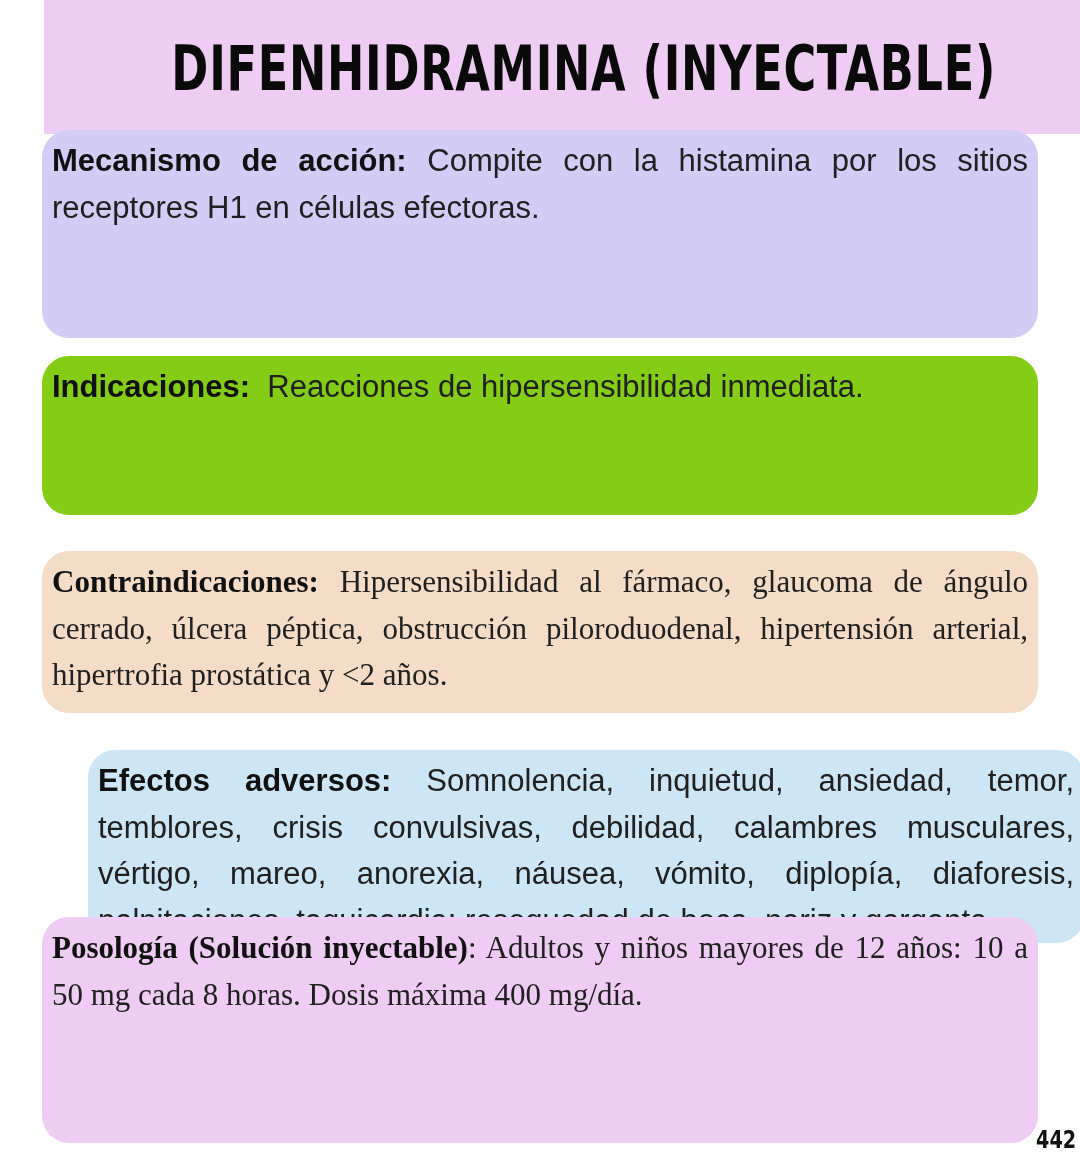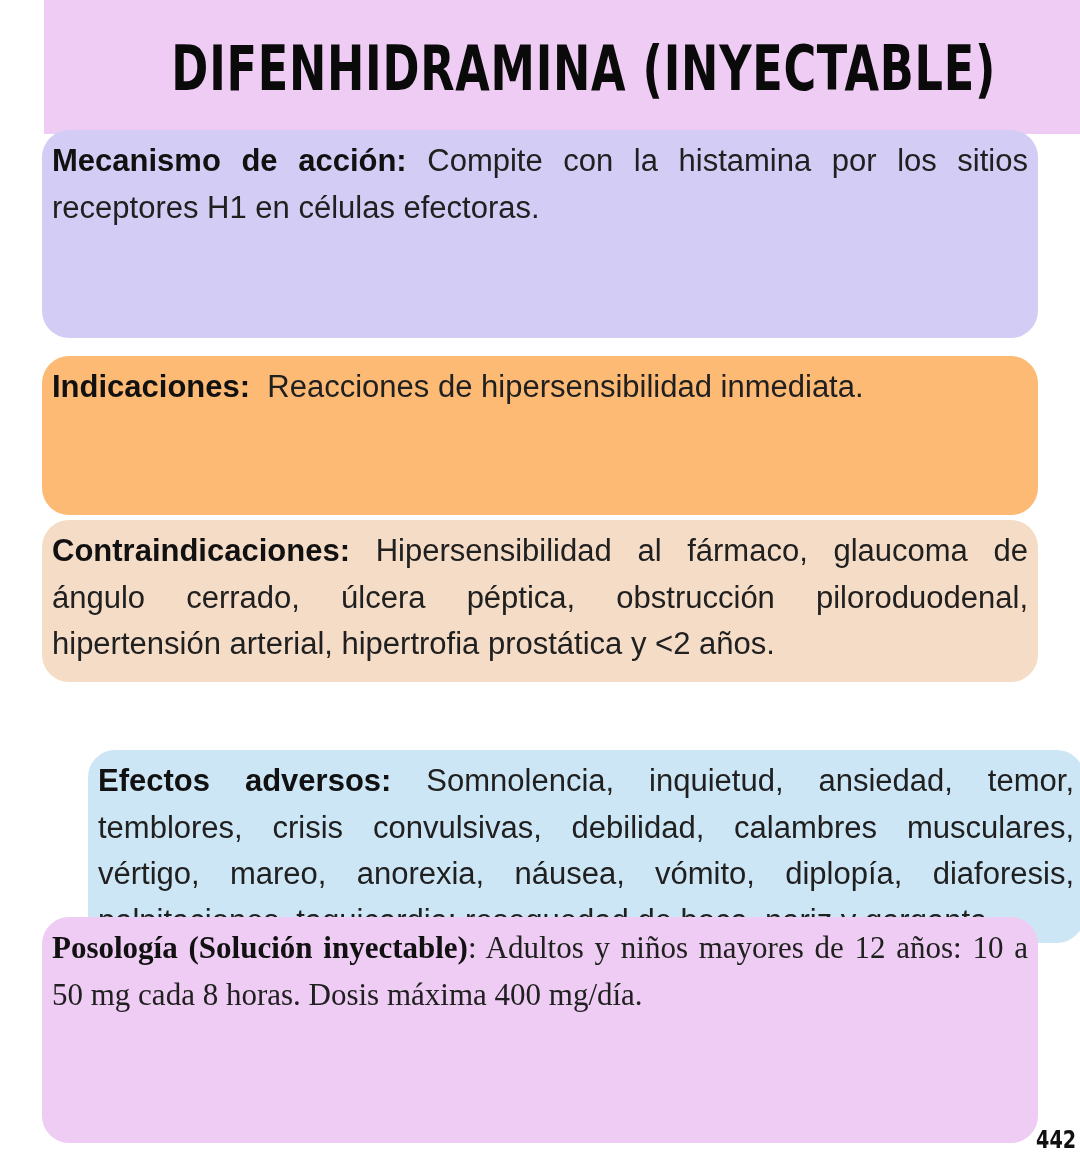--- a/index.html
+++ b/index.html
@@ -27,42 +27,42 @@
     padding: 8px 10px 0 10px;
     font-size: 31px;
     line-height: 46.5px;
     text-align: justify;
     color: #202020;
     border-radius: 27px;
   }
   .panel .label { font-weight: bold; color: #111; }
   .p1 { top: 130px; height: 208px; }
   .p2 { top: 356px; height: 159px; }
-  .p3 { top: 520px; height: 162px; }
+  .p3 { top: 551px; height: 162px; font-family: Liberation Serif, serif; }
   .p4 { top: 750px; height: 193px; margin-left: 46px; }
   .p5 { top: 917px; height: 226px; font-family: Liberation Serif, serif; }
   .page-num {
     position: absolute; right: 4px; top: 1126px;
     font-family: "DejaVu Sans", sans-serif; font-weight: bold;
     font-size: 24px; color: #111;
     transform: scaleX(0.8); transform-origin: right;
   }
 </style>
 </head>
 <body>
 
 <div class="header">
   <h1 class="title">DIFENHIDRAMINA (INYECTABLE)</h1>
 </div>
 
 <div class="panel p1" style="background:#D3CDF5">
   <span class="label">Mecanismo de acción:</span><span> Compite con la histamina por los sitios receptores H1 en células efectoras.</span>
 </div>
 
-<div class="panel p2" style="background:#fdba74">
+<div class="panel p2" style="background:#84cc16">
   <span class="label">Indicaciones:</span><span style="white-space:pre-wrap">  Reacciones de hipersensibilidad inmediata.</span>
 </div>
 
 <div class="panel p3" style="background:#F5DCC6">
   <span class="label">Contraindicaciones:</span><span> Hipersensibilidad al fármaco, glaucoma de ángulo cerrado, úlcera péptica, obstrucción piloroduodenal, hipertensión arterial, hipertrofia prostática y &lt;2 años.</span>
 </div>
 
 <div class="panel p4" style="background:#CDE6F5">
   <span class="label">Efectos adversos:</span><span> Somnolencia, inquietud, ansiedad, temor, temblores, crisis convulsivas, debilidad, calambres musculares, vértigo, mareo, anorexia, náusea, vómito, diplopía, diaforesis, palpitaciones, taquicardia; resequedad de boca, nariz y garganta.</span>
 </div>

